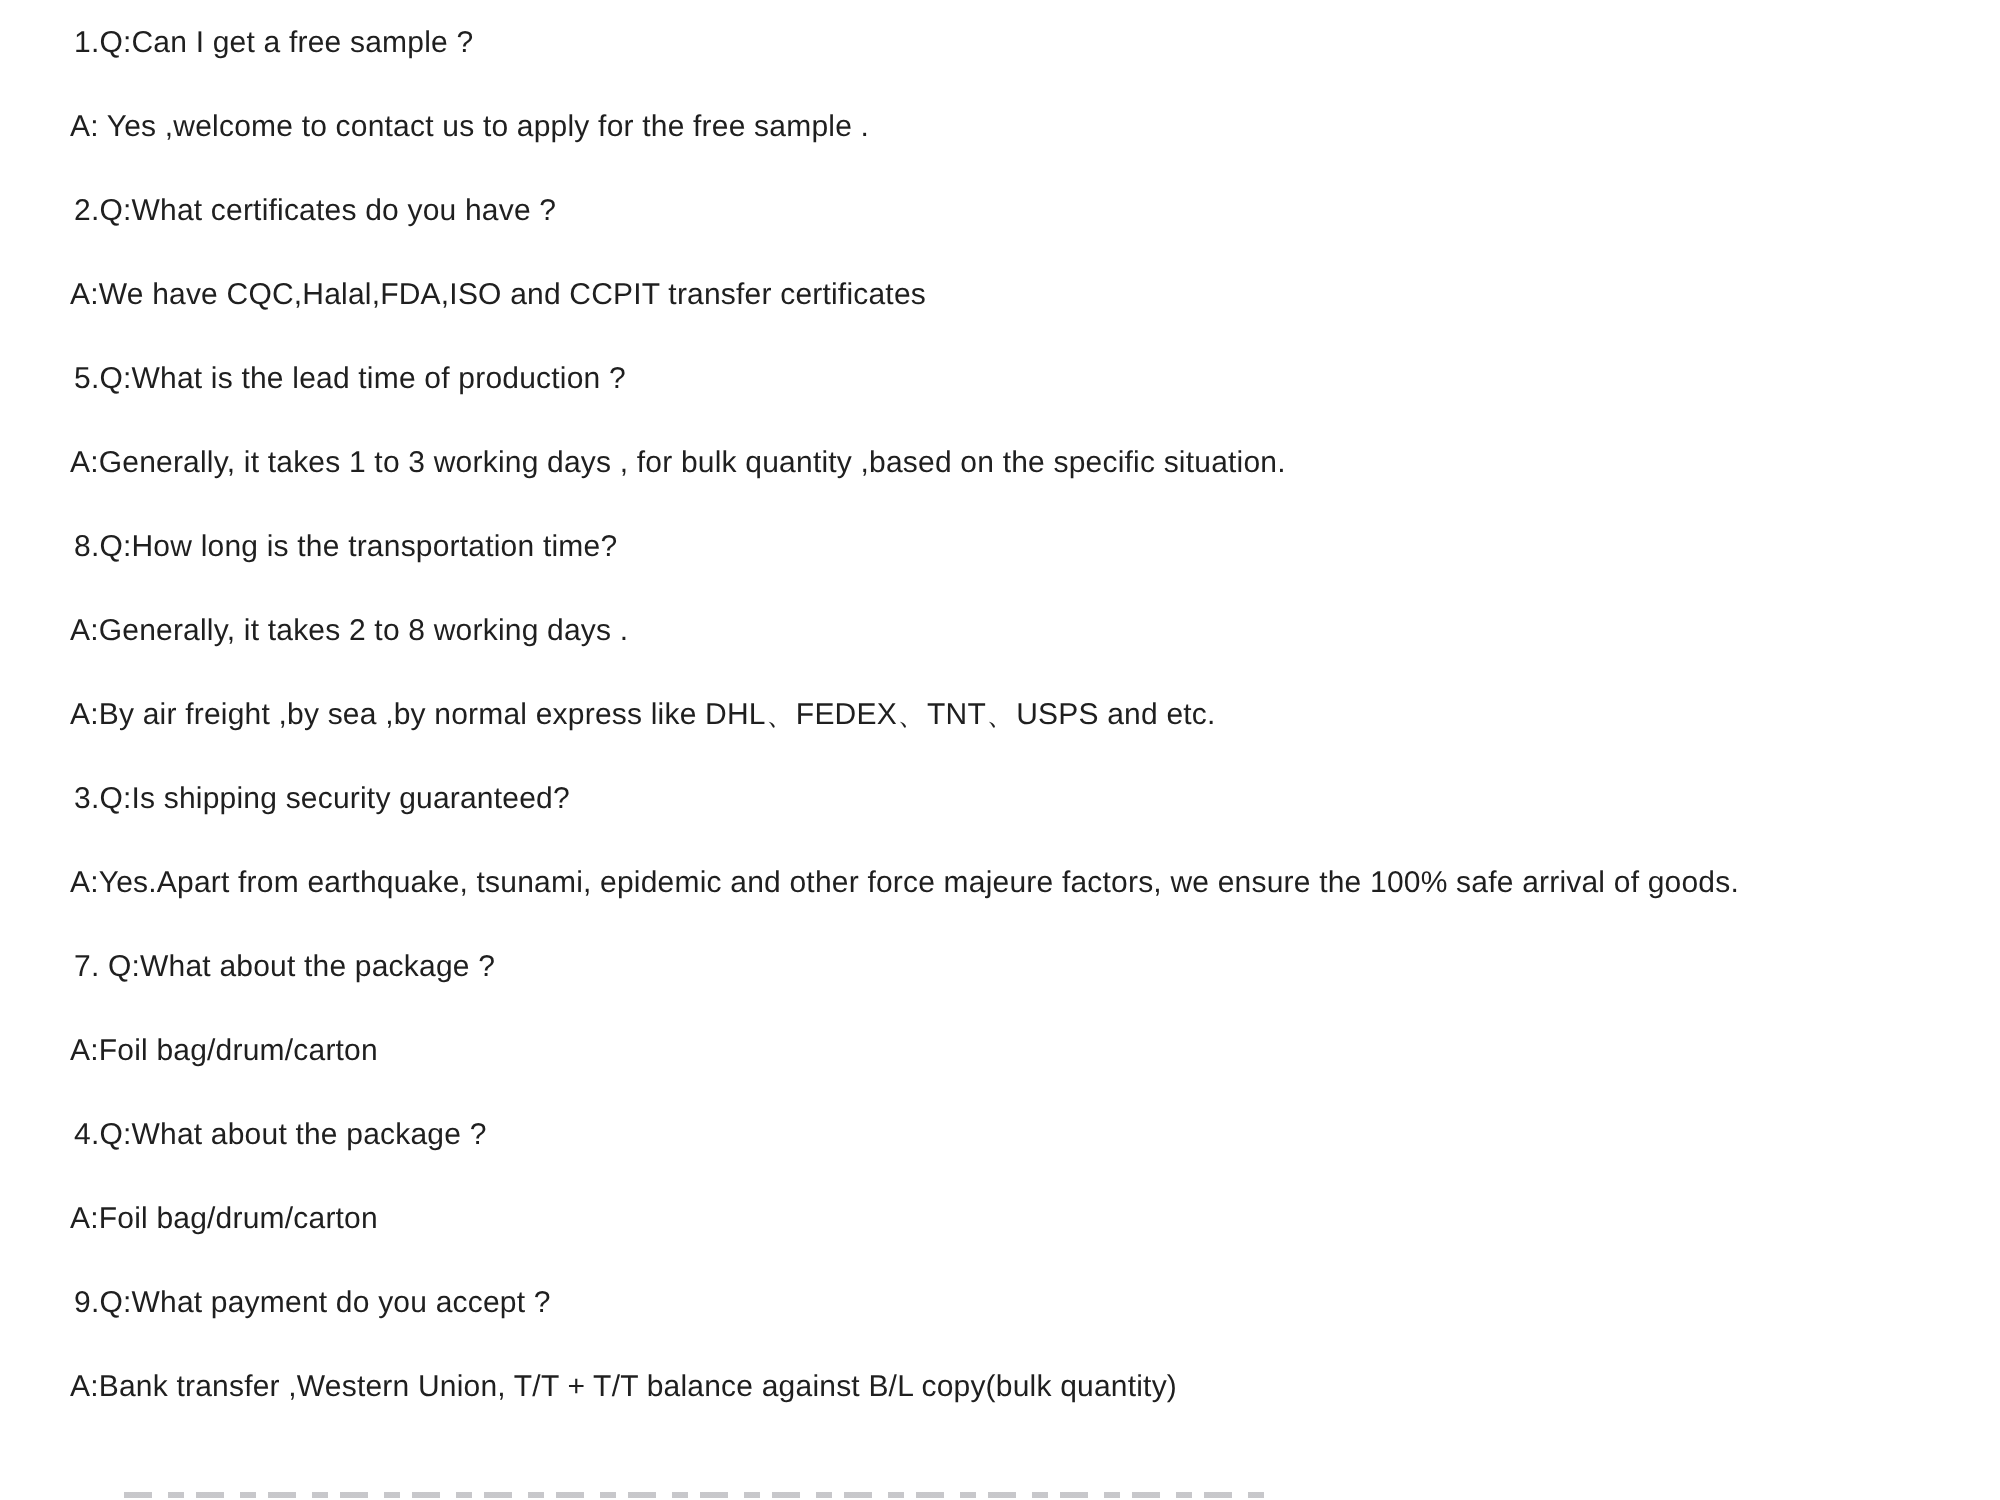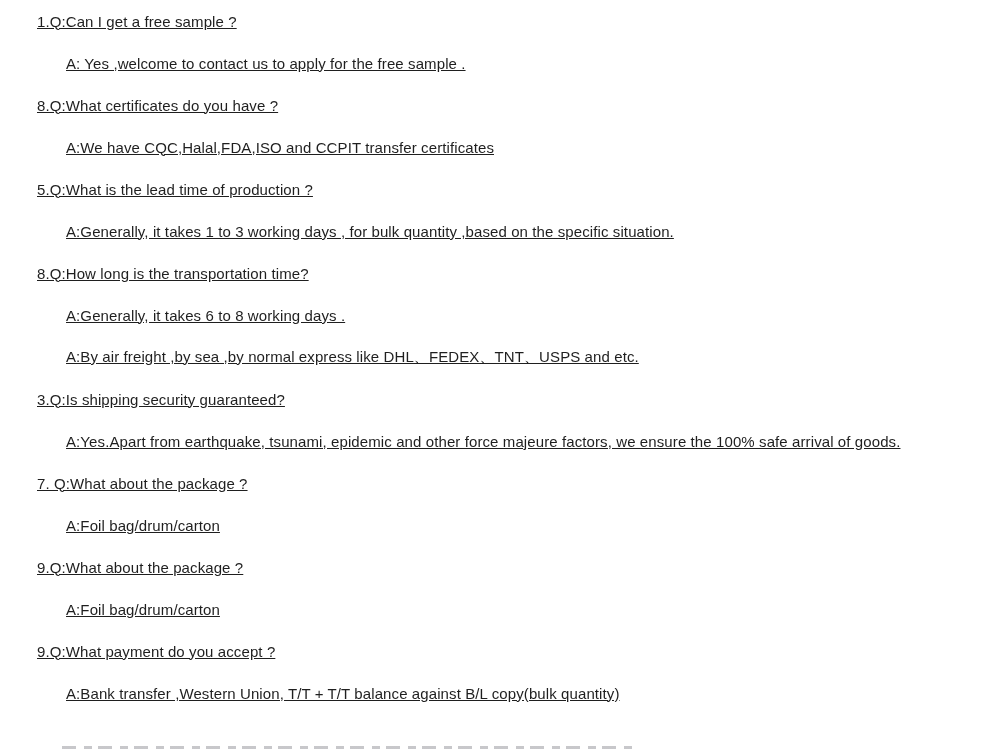--- a/index.html
+++ b/index.html
@@ -23,24 +23,23 @@
     right: 0;
   }
   .line {
     height: 42px;
     display: flex;
     align-items: center;
     font-size: 15px;
     color: #1f1f1f;
     white-space: pre;
     letter-spacing: 0.1px;
-    text-decoration: underline;
   }
   .line.question { padding-left: 37px; }
-  .line.answer   { padding-left: 66px; }
+  .line.answer   { padding-left: 35px; }
   
   .cutoff-strip {
     position: absolute;
     left: 62px;
     top: 746px;
     width: 570px;
     height: 3px;
     background: repeating-linear-gradient(
       90deg,
       #9a9aa0 0px, #9a9aa0 14px,
@@ -53,38 +52,38 @@
 </style>
 </head>
 <body>
 
 <div class="faq-page">
   <div class="faq-list">
 
     <div class="line question">1.Q:Can I get a free sample ?</div>
     <div class="line answer">A: Yes ,welcome to contact us to apply for the free sample .</div>
 
-    <div class="line question">8.Q:What certificates do you have ?</div>
+    <div class="line question">2.Q:What certificates do you have ?</div>
     <div class="line answer">A:We have CQC,Halal,FDA,ISO and CCPIT transfer certificates</div>
 
     <div class="line question">5.Q:What is the lead time of production ?</div>
     <div class="line answer">A:Generally, it takes 1 to 3 working days , for bulk quantity ,based on the specific situation.</div>
 
     <div class="line question">8.Q:How long is the transportation time?</div>
-    <div class="line answer">A:Generally, it takes 6 to 8 working days .</div>
+    <div class="line answer">A:Generally, it takes 2 to 8 working days .</div>
 
     <div class="line answer">A:By air freight ,by sea ,by normal express like DHL、FEDEX、TNT、USPS and etc.</div>
 
     <div class="line question">3.Q:Is shipping security guaranteed?</div>
     <div class="line answer">A:Yes.Apart from earthquake, tsunami, epidemic and other force majeure factors, we ensure the 100% safe arrival of goods.</div>
 
     <div class="line question">7. Q:What about the package ?</div>
     <div class="line answer">A:Foil bag/drum/carton</div>
 
-    <div class="line question">9.Q:What about the package ?</div>
+    <div class="line question">4.Q:What about the package ?</div>
     <div class="line answer">A:Foil bag/drum/carton</div>
 
     <div class="line question">9.Q:What payment do you accept ?</div>
     <div class="line answer">A:Bank transfer ,Western Union, T/T + T/T balance against B/L copy(bulk quantity)</div>
 
   </div>
 
   <div class="cutoff-strip"></div>
 </div>
 

